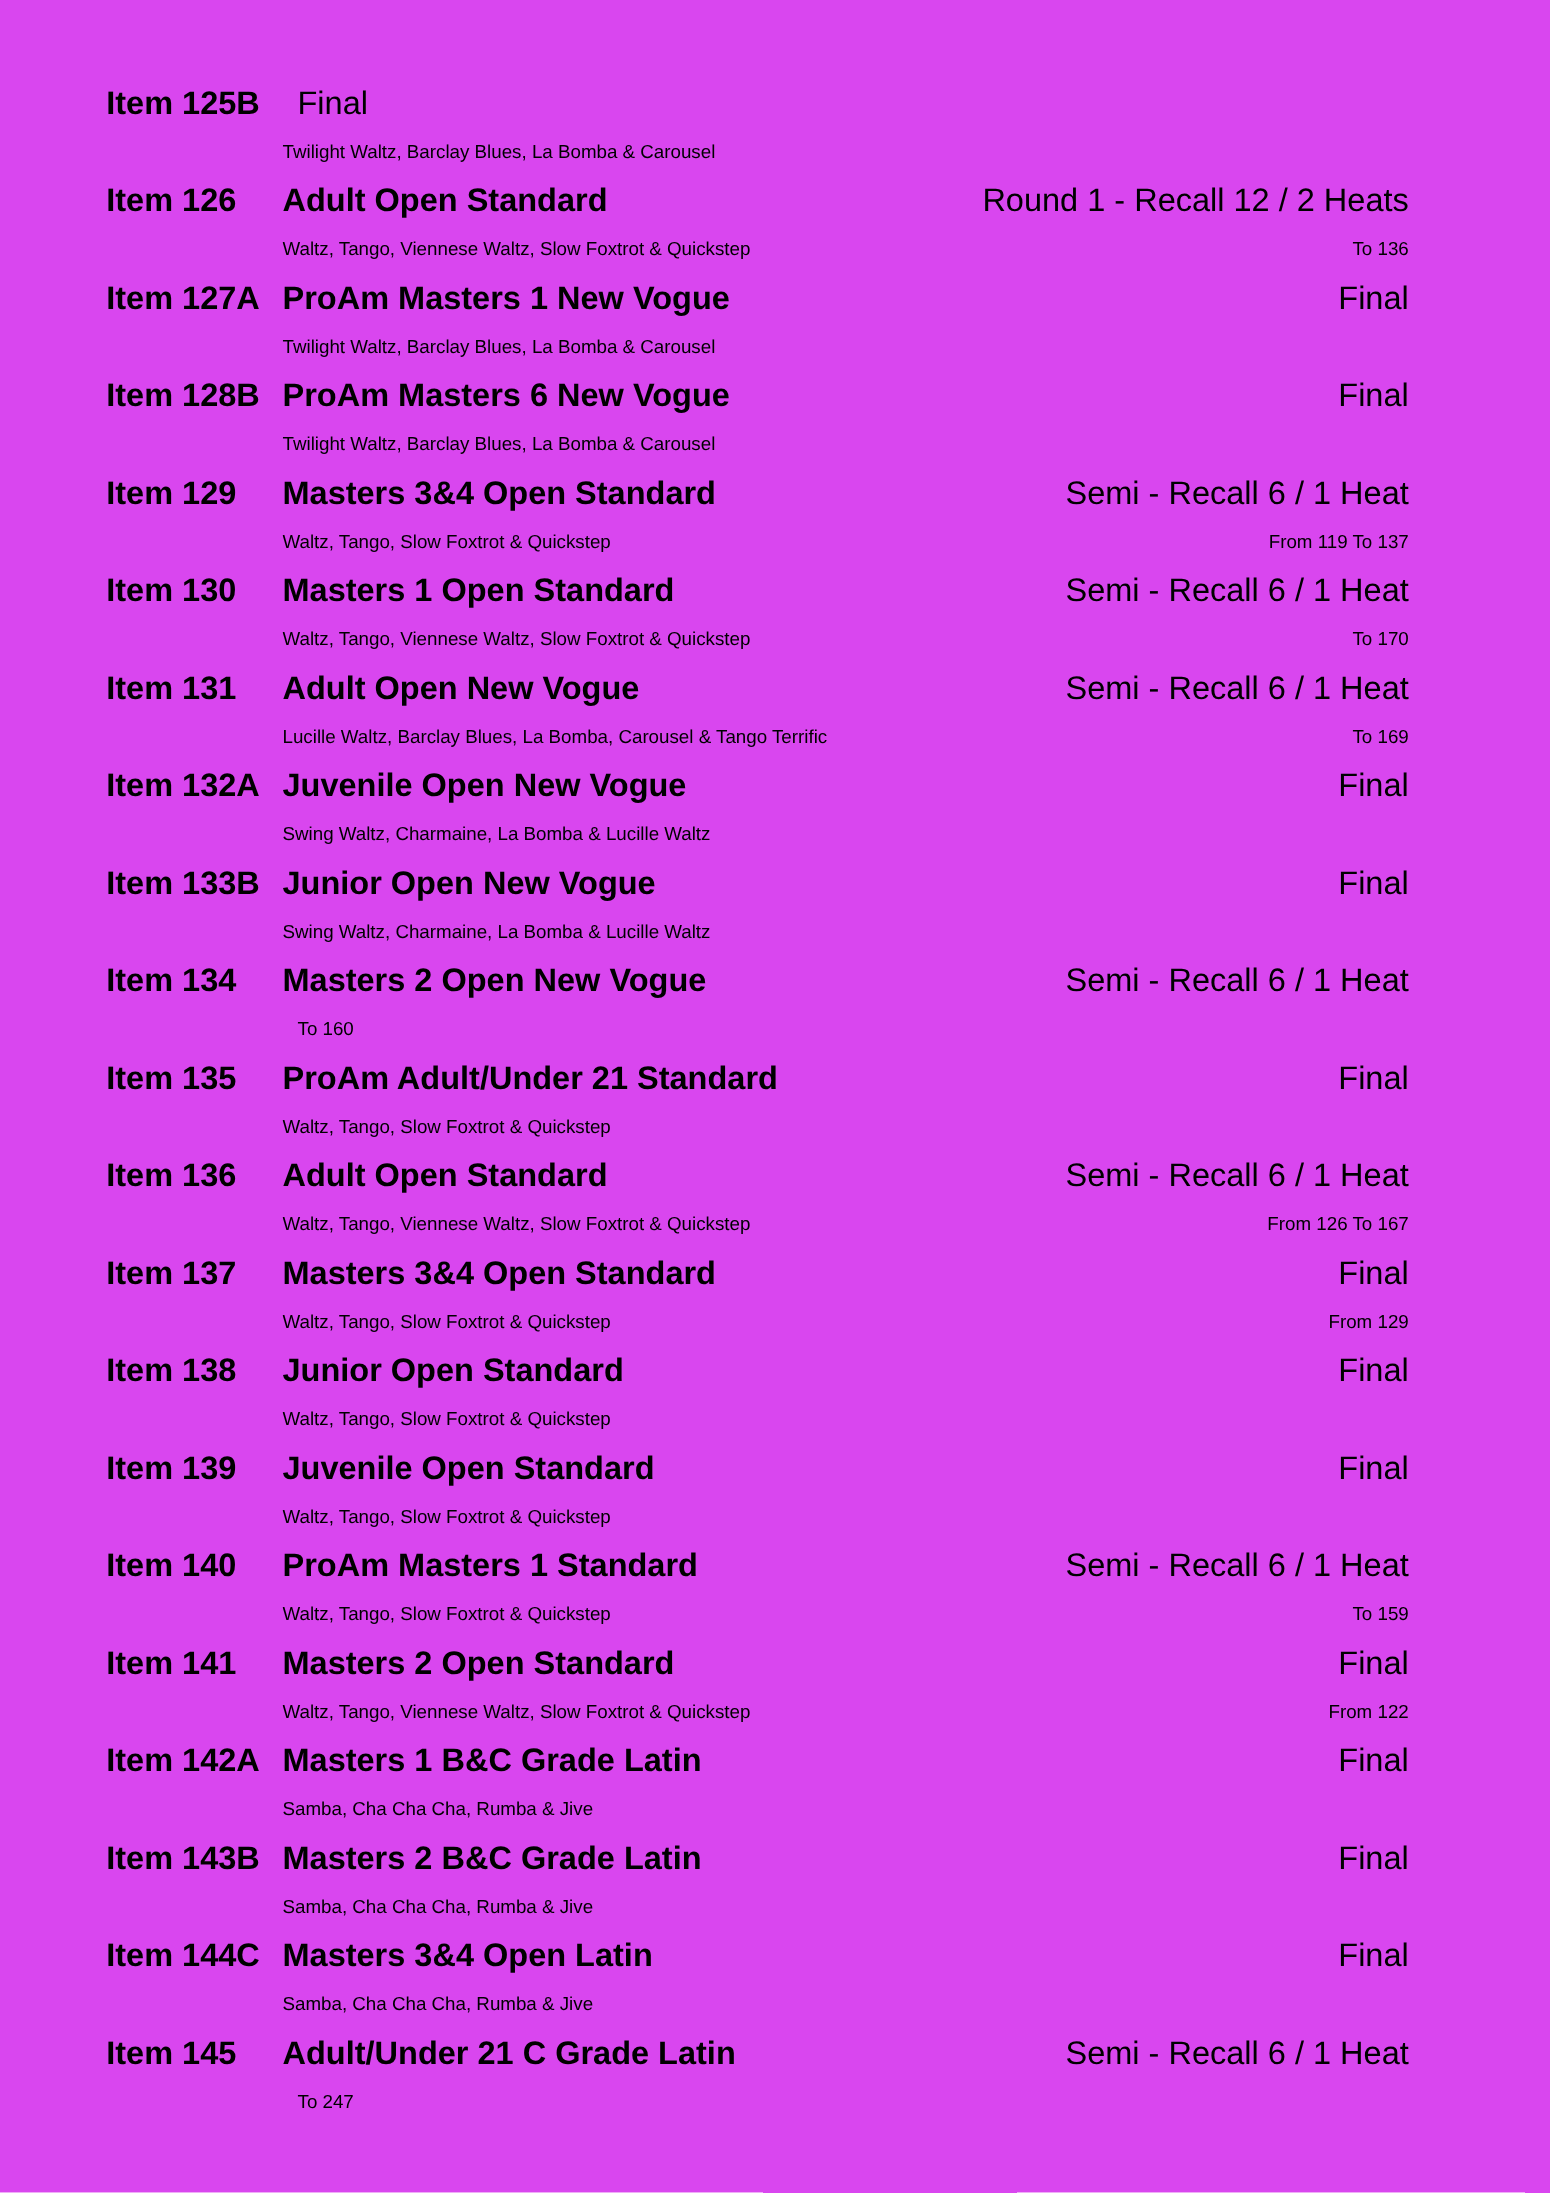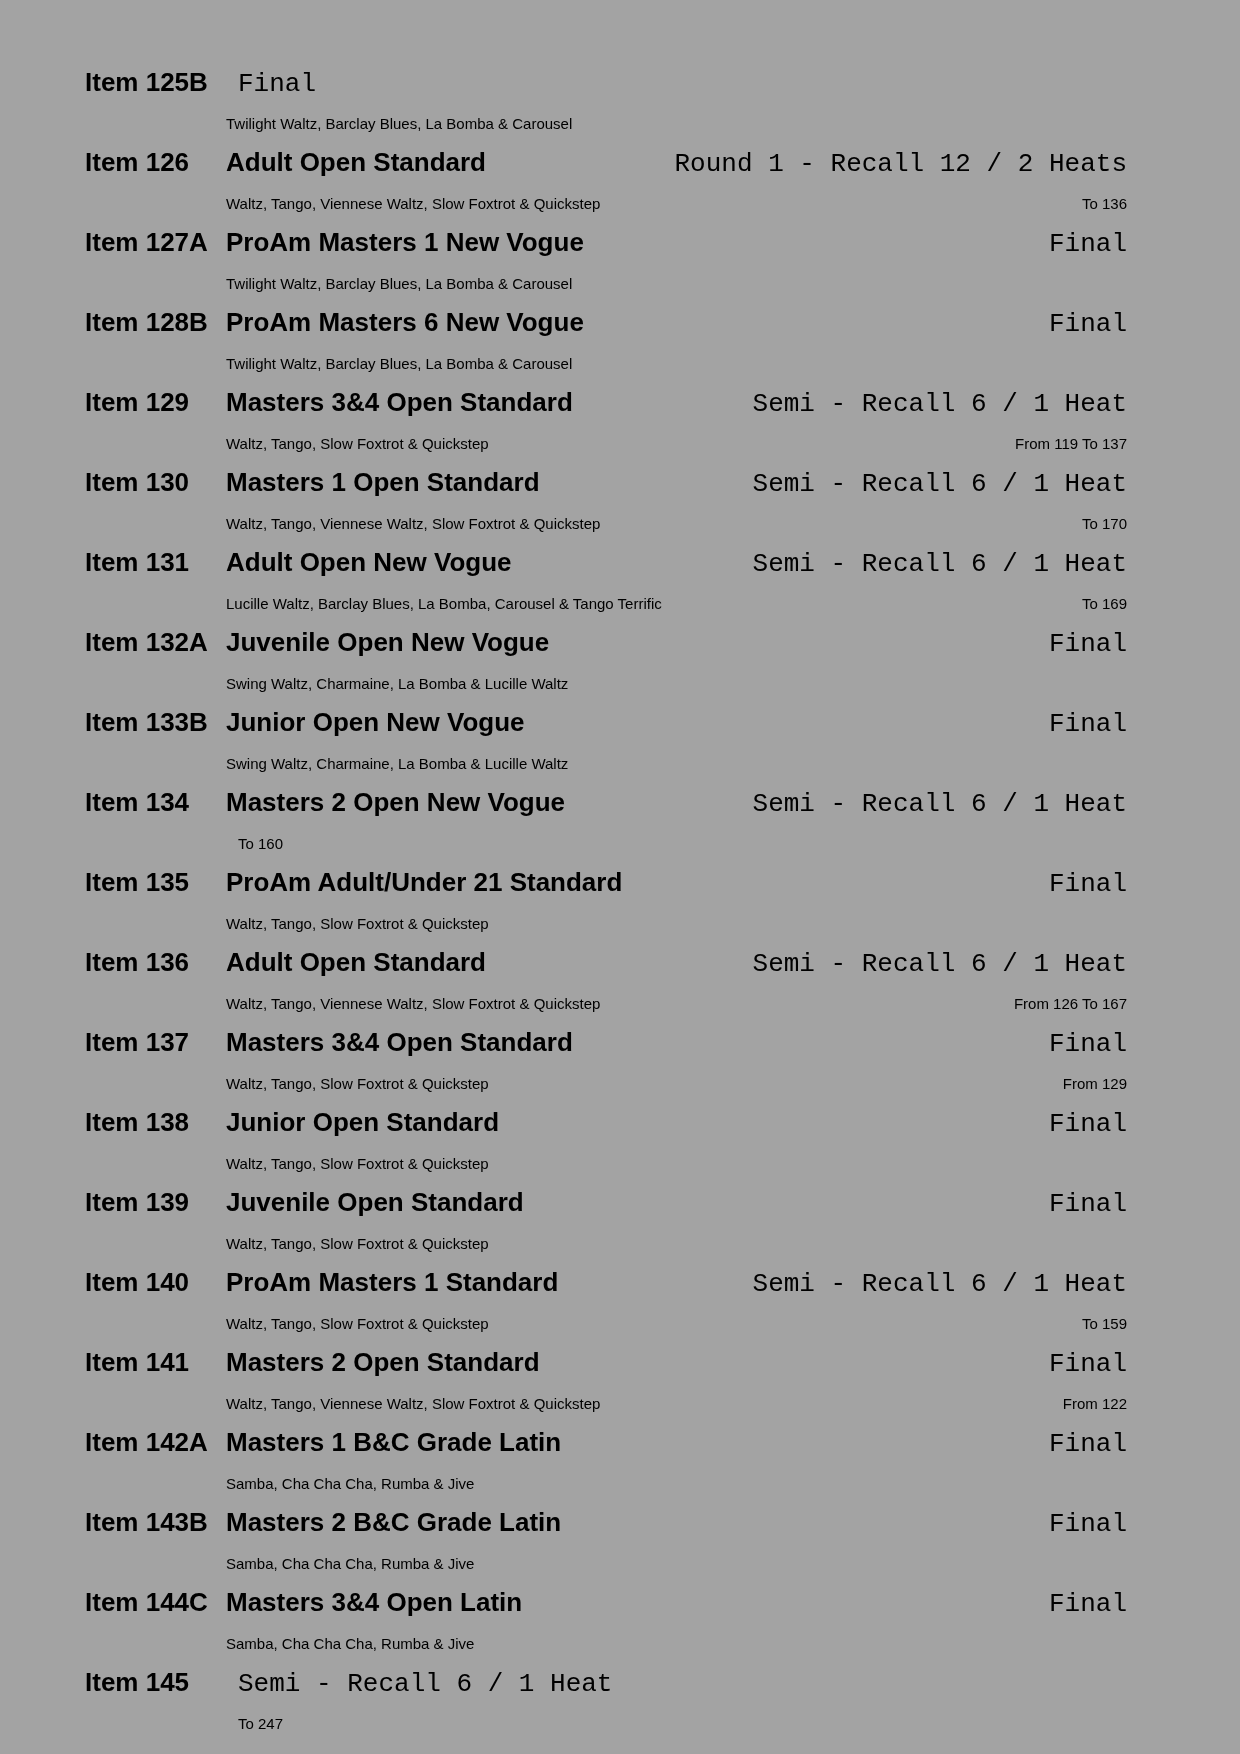--- a/index.html
+++ b/index.html
@@ -35,21 +35,20 @@
   }
   .item-name {
     flex: 1 1 auto;
     overflow: hidden;
   }
   .item-status {
     font-weight: 400;
     text-align: right;
     white-space: nowrap;
     margin-left: 12px;
-    font-family: Liberation Mono, monospace;
   }
   .row-sub {
     display: flex;
     align-items: baseline;
     line-height: 39px;
     font-size: 15px;
     font-weight: 400;
     white-space: nowrap;
   }
   .sub-indent {
@@ -62,21 +61,21 @@
   }
   .recall-note {
     text-align: right;
     white-space: nowrap;
     margin-left: 12px;
   }
 </style>
 </head>
 <body>
 
-<div class="page" style="background: #a3a3a3; color: rgb(0, 0, 0);">
+<div class="page" style="background: #d946ef; color: rgb(0, 0, 0);">
   <div id="item-list">
   <div class="item-block">
     <div class="row-title">
       <span class="item-num">Item 125B</span>
       <span class="item-status">Final</span>
     </div>
     <div class="row-sub">
       <span class="sub-indent"></span>
       <span class="dance-list">Twilight Waltz, Barclay Blues, La Bomba &amp; Carousel</span>
       <span class="recall-note"></span>
@@ -325,20 +324,21 @@
     <div class="row-sub">
       <span class="sub-indent"></span>
       <span class="dance-list">Samba, Cha Cha Cha, Rumba &amp; Jive</span>
       <span class="recall-note"></span>
     </div>
   </div>
 
   <div class="item-block">
     <div class="row-title">
       <span class="item-num">Item 145</span>
+      <span class="item-name">Adult/Under 21 C Grade Latin</span>
       <span class="item-status">Semi - Recall 6 / 1 Heat</span>
     </div>
     <div class="row-sub">
       <span class="sub-indent"></span>
       <span class="recall-note">To 247</span>
     </div>
   </div>
 </div>
 </div>
 

